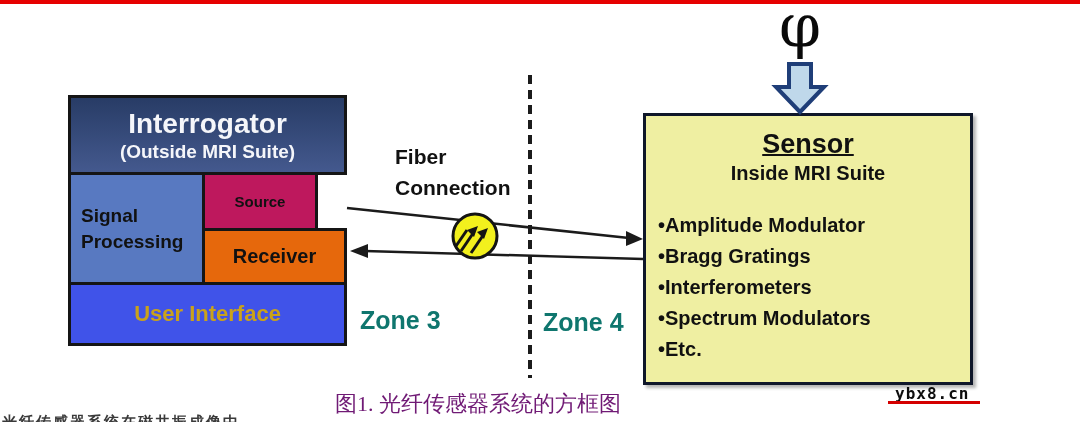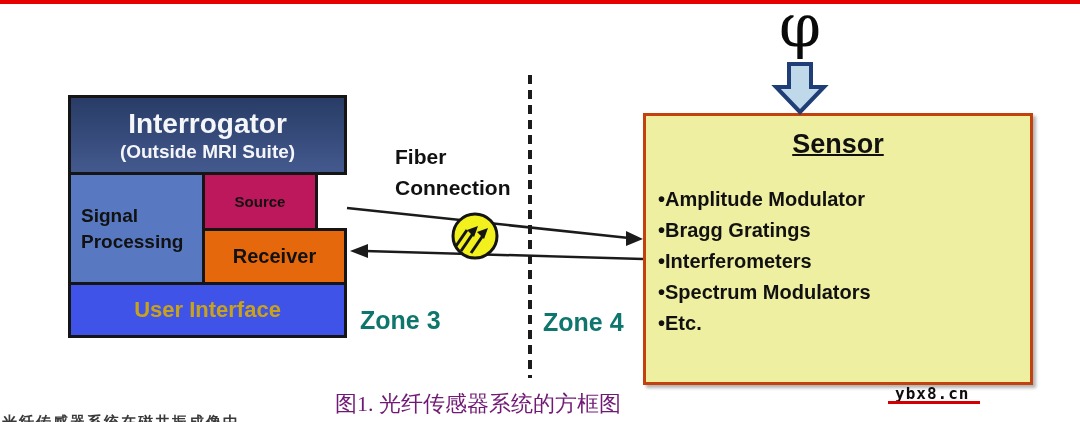--- a/index.html
+++ b/index.html
@@ -16,34 +16,34 @@
   #int-header{left:68px;top:95px;width:279px;height:80px;
         background:linear-gradient(#283c66,#44598e);flex-direction:column;color:#f5f6fa;}
   #int-title{font-size:28px;font-weight:700;line-height:32px;}
   #int-sub{font-size:19px;font-weight:700;line-height:23px;}
   #cell-signal{left:68px;top:172px;width:137px;height:113px;background:#5879c1;
         font-size:19px;font-weight:700;line-height:26px;padding:0 10px;}
   #cell-source{left:202px;top:172px;width:116px;height:59px;background:#be185d;
         font-size:15px;font-weight:700;}
   #cell-receiver{left:202px;top:228px;width:145px;height:57px;background:#e6680c;
         font-size:20px;font-weight:700;}
-  #cell-ui{left:68px;top:282px;width:279px;height:56px;background:#4053e9;
+  #cell-ui{left:68px;top:282px;width:279px;height:64px;background:#4053e9;
         font-size:22px;font-weight:700;color:#c9a21b;}
 
   
   #fiber-label{left:395px;top:141px;font-size:21px;font-weight:700;line-height:31px;}
 
   
   .zone{font-size:25px;font-weight:700;color:#0f766e;}
   #zone3{left:360px;top:306px;}
   #zone4{left:543px;top:308px;}
 
   
-  #sensor-box{left:643px;top:113px;width:390px;height:272px;background:#efefa2;
-        border:3px solid #c2410c;box-shadow:3px 3px 3px #b5b5b5;padding-top:12px;}
+  #sensor-box{left:643px;top:113px;width:330px;height:272px;background:#efefa2;
+        border:3px solid #0f172a;box-shadow:3px 3px 3px #b5b5b5;padding-top:12px;}
   #sensor-title{text-align:center;font-size:27px;font-weight:700;
         text-decoration:underline;text-decoration-thickness:2px;line-height:32px;}
   #sensor-sub{text-align:center;font-size:20px;font-weight:700;line-height:26px;}
   #sensor-list{margin-top:24px;padding-left:12px;font-size:20px;font-weight:700;line-height:31px;}
   .s-item{white-space:nowrap;}
 
   
   #phi{left:768px;top:-12px;width:64px;text-align:center;font-size:60px;line-height:76px;
        font-family:"DejaVu Serif",serif;color:#0a0a0a;}
 
@@ -84,20 +84,21 @@
   <div id="fiber-label" class="abs">
     <div>Fiber</div>
     <div>Connection</div>
   </div>
 
   <div id="zone3" class="abs zone">Zone 3</div>
   <div id="zone4" class="abs zone">Zone 4</div>
 
   <div id="sensor-box" class="abs">
     <div id="sensor-title">Sensor</div>
+    <div id="sensor-sub">Inside MRI Suite</div>
     <div id="sensor-list">
       <div class="s-item"><span>•</span><span>Amplitude Modulator</span></div>
       <div class="s-item"><span>•</span><span>Bragg Gratings</span></div>
       <div class="s-item"><span>•</span><span>Interferometers</span></div>
       <div class="s-item"><span>•</span><span>Spectrum Modulators</span></div>
       <div class="s-item"><span>•</span><span>Etc.</span></div>
     </div>
   </div>
 
   <div id="phi" class="abs">φ</div>

